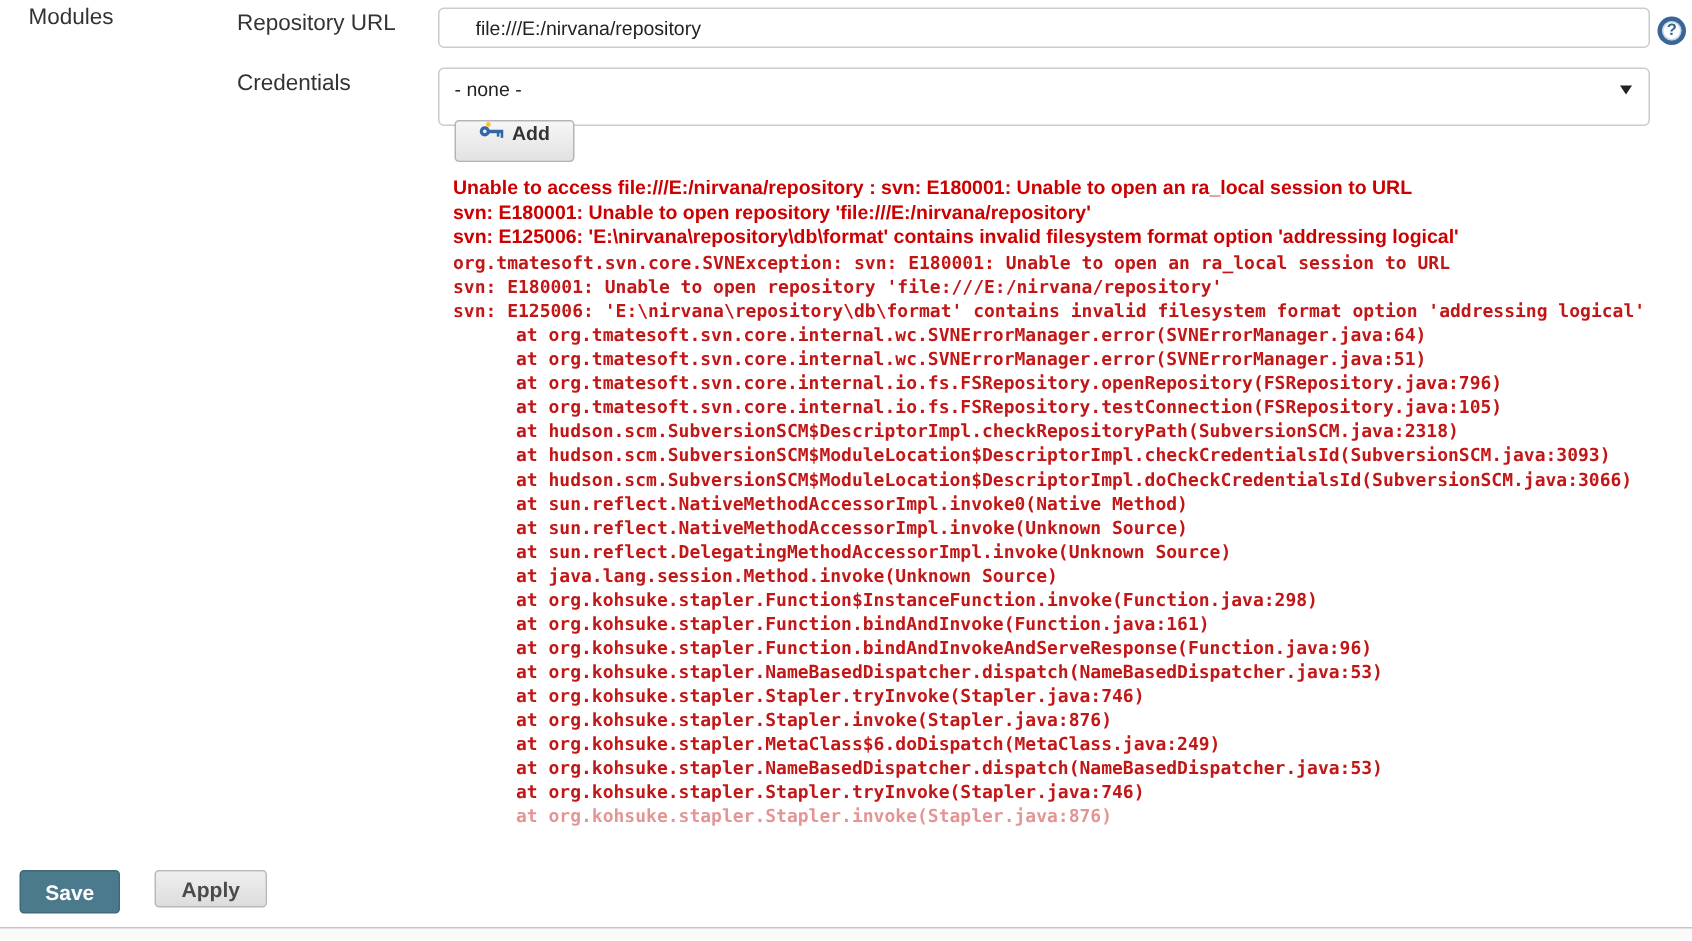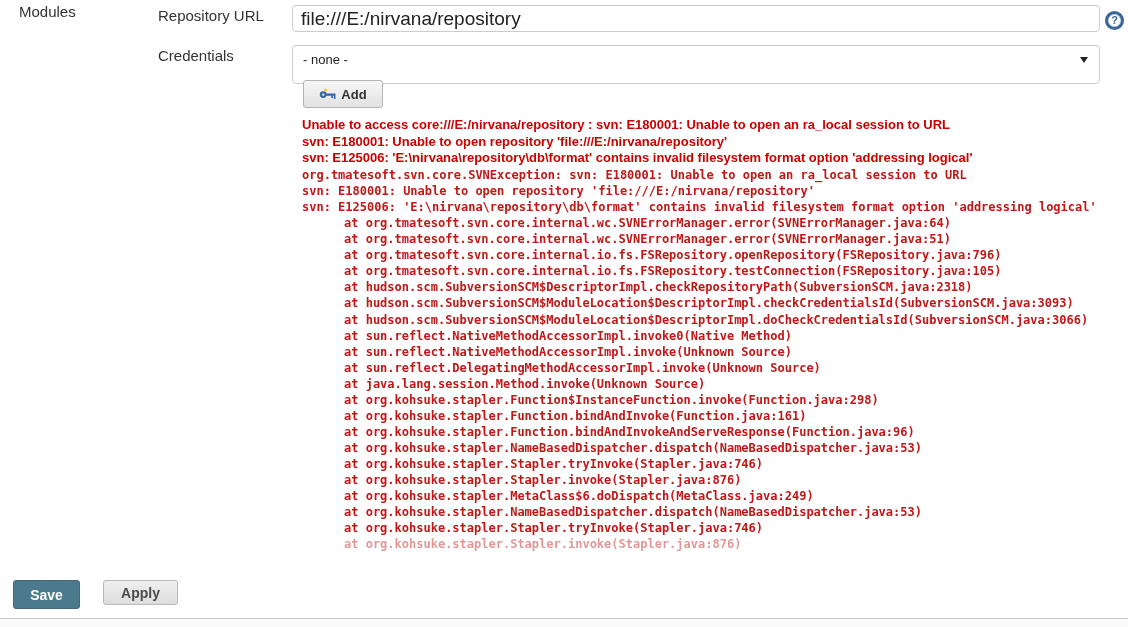--- a/index.html
+++ b/index.html
@@ -9,22 +9,22 @@
   .abs { position: absolute; }
 
   .field-label { font-size: 15px; color: #333; }
   .modules-label { left: 19px; top: 3px; }
   .repo-label { left: 158px; top: 7px; }
   .cred-label { left: 158px; top: 47px; }
 
   .text-input {
     left: 292px; top: 5px; width: 808px; height: 27px;
     border: 1px solid #cccccc; border-radius: 4px;
-    padding: 0 8px; font-family: "Liberation Sans", sans-serif;
-    font-size: 19px; color: #222; background: #fff; outline: none;
+    padding: 0 24px; font-family: "Liberation Sans", sans-serif;
+    font-size: 13px; color: #222; background: #fff; outline: none;
   }
 
   .help-icon {
     left: 1105px; top: 11px; width: 19px; height: 19px;
     border: 3px solid #3a6597; border-radius: 50%;
     background: #ffffff; color: #3a6597;
     font-size: 11px; font-weight: bold; line-height: 13px;
     text-align: center; cursor: pointer;
     box-shadow: inset 0 0 0 1px #c7d6e8;
   }
@@ -43,21 +43,21 @@
     width: 0; height: 0;
     border-left: 4.5px solid transparent;
     border-right: 4.5px solid transparent;
     border-top: 6px solid #222;
   }
 
   .add-button {
     left: 303px; top: 80px; width: 80px; height: 28px;
     border: 1px solid #b5b5b5; border-radius: 3px;
     background: linear-gradient(#f6f6f6, #e2e2e2);
-    display: flex; align-items: center; justify-content: center;
+    display: flex; align-items: flex-start; justify-content: center;
     gap: 5px; cursor: pointer;
     font-size: 13px; color: #333; font-weight: bold;
   }
 
   .error-block {
     left: 302px; top: 117px; width: 826px; height: 446px;
     overflow: hidden; color: #cc0000;
   }
   .err-summary-line {
     font-family: "Liberation Sans", sans-serif;
@@ -120,21 +120,21 @@
       <rect x="12.2" y="7.5" width="1.7" height="2.6" fill="#3465a4"></rect>
       <rect x="14.8" y="7.5" width="1.7" height="3.4" fill="#3465a4"></rect>
       <circle cx="6.6" cy="2" r="1.6" fill="#f2c43d"></circle>
     </svg>
   </span>
   <span>Add</span>
 </div>
 
 <div class="abs error-block">
   <div>
-      <div class="err-summary-line">Unable to access core:///E:/nirvana/repository : svn: E180001: Unable to open an ra_local session to URL</div>
+      <div class="err-summary-line">Unable to access file:///E:/nirvana/repository : svn: E180001: Unable to open an ra_local session to URL</div>
       <div class="err-summary-line">svn: E180001: Unable to open repository 'file:///E:/nirvana/repository'</div>
       <div class="err-summary-line">svn: E125006: 'E:\nirvana\repository\db\format' contains invalid filesystem format option 'addressing logical'</div>
     </div>
   <div>
       <div class="err-mono-line">org.tmatesoft.svn.core.SVNException: svn: E180001: Unable to open an ra_local session to URL</div>
       <div class="err-mono-line">svn: E180001: Unable to open repository 'file:///E:/nirvana/repository'</div>
       <div class="err-mono-line">svn: E125006: 'E:\nirvana\repository\db\format' contains invalid filesystem format option 'addressing logical'</div>
     </div>
   <div class="stack-list">
       <div class="err-mono-line err-stack-line">at org.tmatesoft.svn.core.internal.wc.SVNErrorManager.error(SVNErrorManager.java:64)</div>

